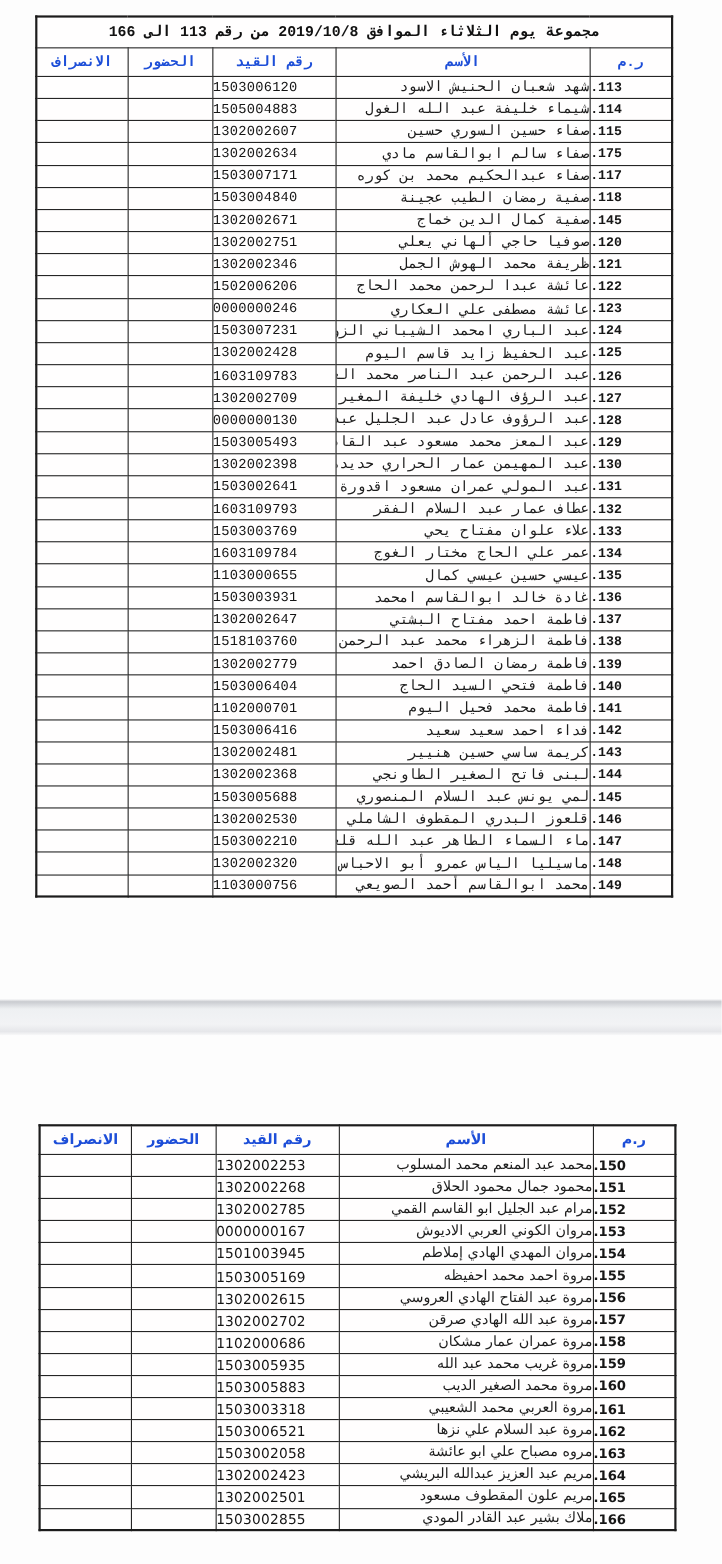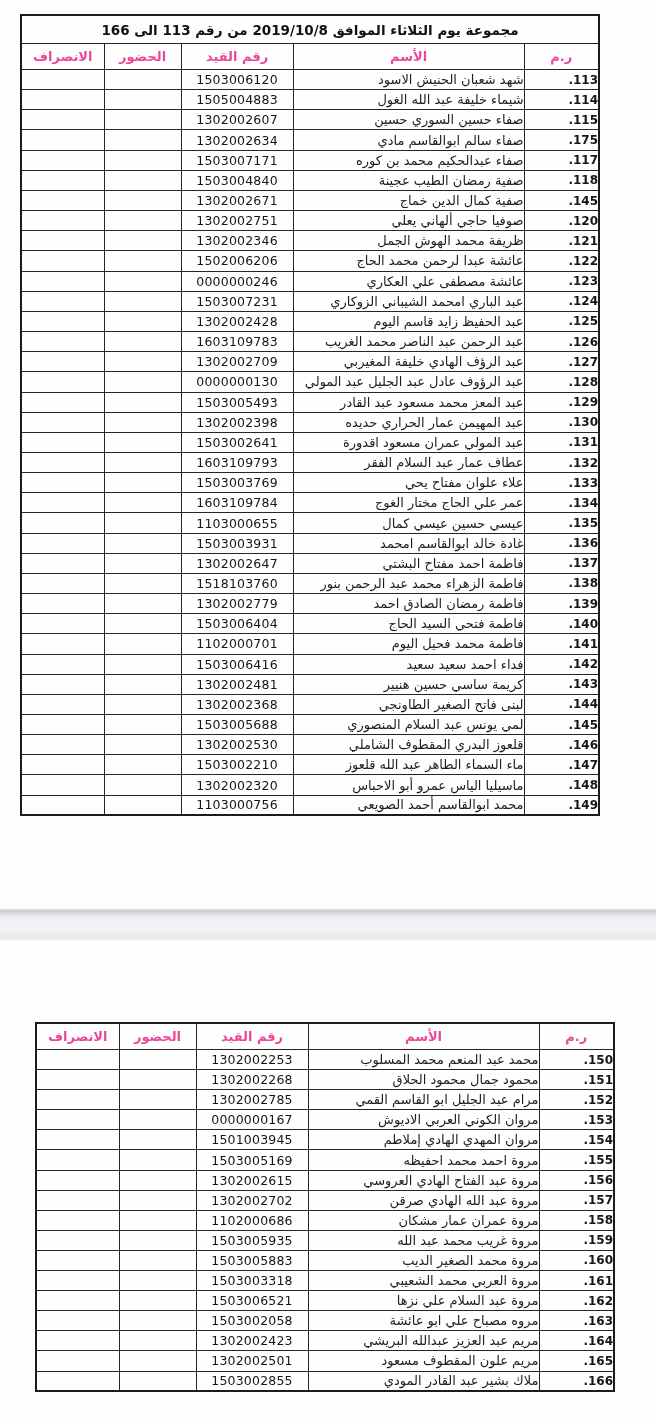--- a/index.html
+++ b/index.html
@@ -18,21 +18,21 @@
   }
 
   table.roster {
     position: absolute;
     border-collapse: collapse;
     table-layout: fixed;
     width: 578px;
     direction: rtl;
     background: #fffefe;
   }
-  #table1 { top: 14px; left: 20px; }
+  #table1 { top: 14px; left: 32px; font-family: Liberation Mono, monospace; }
   #table2 { top: 1022px; left: 35px; }
 
   table.roster th, table.roster td {
     border: 1px solid #252525;
     padding: 0;
     overflow: hidden;
     white-space: nowrap;
   }
   table.roster { border: 2px solid #1c1c1c; }
 
@@ -41,40 +41,39 @@
     font-size: 13.5px;
     font-weight: bold;
     text-align: center;
     color: #111;
   }
   tr.header-row th {
     height: 25px;
     font-size: 13px;
     font-weight: bold;
     text-align: center;
-    color: #ec4899;
+    color: #1d4ed8;
   }
   tbody tr { height: 20.16px; }
   #table2 tbody tr { height: 20.1px; }
 
   td.no {
-    text-align: right;
+    text-align: left;
     direction: rtl;
     font-weight: bold;
     font-size: 12px;
     color: #161616;
   }
   td.name {
     text-align: right;
     font-size: 13px;
     padding-right: 5px;
     color: #1d1d1d;
   }
   td.reg {
-    text-align: center;
     direction: ltr;
     font-size: 12.5px;
     letter-spacing: 0.2px;
     color: #151515;
   }
   td.att, td.dep { background: #fffefe; }
 </style>
 </head>
 <body>
 

